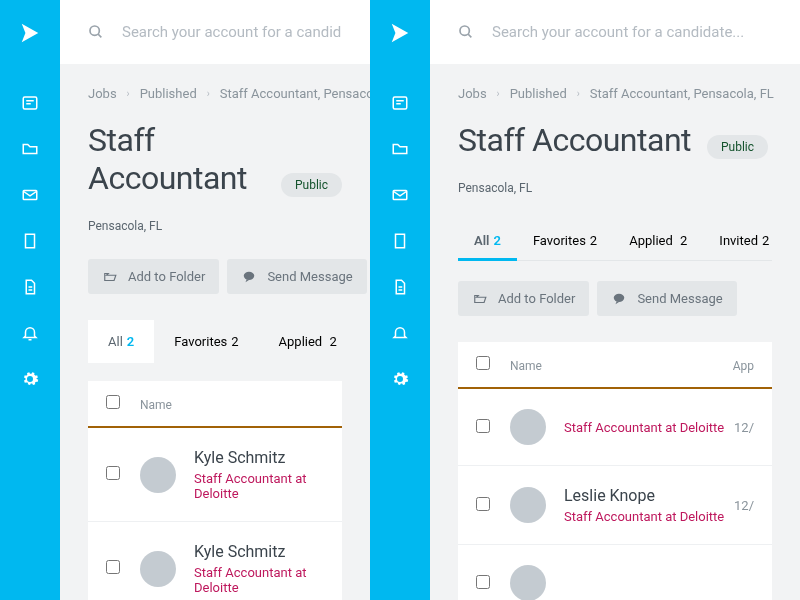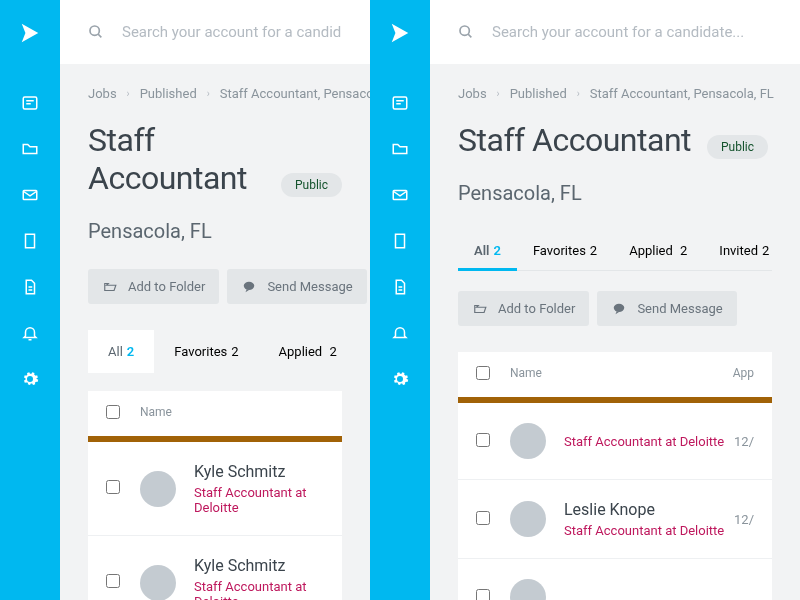--- a/index.html
+++ b/index.html
@@ -15,36 +15,36 @@
 .searchbar { height: 64px; background: #fff; display: flex; align-items: center; padding: 0 28px; gap: 18px; }
 .searchbar .sicon { color: #9aa3ab; }
 .searchbar input { border: none; outline: none; font-size: 15px; color: #333; width: 100%; }
 .searchbar input::placeholder { color: #b4bbc2; }
 .content { padding: 22px 28px; }
 .breadcrumb { display: flex; align-items: center; gap: 10px; font-size: 13px; color: #8a949c; margin-bottom: 20px; white-space: nowrap; }
 .breadcrumb .chev { font-size: 10px; color: #b4bbc2; }
 .titlewrap { display: flex; align-items: flex-end; gap: 16px; margin-bottom: 22px; }
 .title { font-size: 32px; font-weight: 400; color: #3b444c; letter-spacing: -0.5px; }
 .public-pill { background: #e3e6e8; color: #14532d; font-size: 12px; padding: 5px 14px; border-radius: 14px; }
-.location { font-size: 20px; color: #5b666f; margin-bottom: 26px; }
+.location { font-size: 12px; color: #5b666f; margin-bottom: 26px; }
 .actions { display: flex; gap: 8px; margin-bottom: 26px; }
 .btn { display: flex; align-items: center; gap: 10px; padding: 10px 14px; background: #e3e6e8; color: #6a747d; font-size: 13px; border-radius: 3px; cursor: pointer; white-space: nowrap; }
 .btn.green { background: #4bc74f; color: #fff; }
 .tabs { display: flex; margin-bottom: 18px; }
 .tab { padding: 14px 20px; font-size: 13px; color: #000000; cursor: pointer; white-space: nowrap; }
 .tab .count { margin-left: 4px; }
 .tab.active { background: #fff; color: #5b666f; }
 .tab.active .count { color: #00b8f0; font-weight: 600; }
 .tabs.flat { border-bottom: 1px solid #e3e6e8; }
 .tabs.flat .tab { background: transparent; padding: 12px 16px; position: relative; }
 .tabs.flat .tab.active { background: transparent; color: #5b666f; font-weight: 600; }
 .tabs.flat .tab.active::after { content: ""; position: absolute; left: 0; right: 0; bottom: -1px; height: 3px; background: #00b8f0; }
 .tabs.flat .tab.active .count { color: #00b8f0; }
 .table { background: #fff; }
-.thead { display: flex; align-items: flex-start; padding: 14px 18px; font-size: 12px; color: #8a949c; border-bottom: 6px solid #a16207; }
+.thead { display: flex; align-items: flex-end; padding: 14px 18px; font-size: 12px; color: #8a949c; border-bottom: 2px solid #a16207; }
 .thead .chk, .trow .chk { width: 34px; }
 .thead .namecol { flex: 1; }
 .thead .appcol { width: 50px; text-align: right; }
 .trow { display: flex; align-items: center; padding: 20px 18px; border-bottom: 1px solid #eef0f2; }
 .avatar { width: 36px; height: 36px; border-radius: 50%; background: #c4cbd1; margin-right: 18px; }
 .pinfo { flex: 1; }
 .pname { font-size: 16px; color: #3b444c; margin-bottom: 4px; }
 .ptitle { font-size: 13px; color: #be185d; }
 .pdate { font-size: 13px; color: #8a949c; }
 input[type=checkbox] { width: 14px; height: 14px; accent-color: #b4bbc2; }

